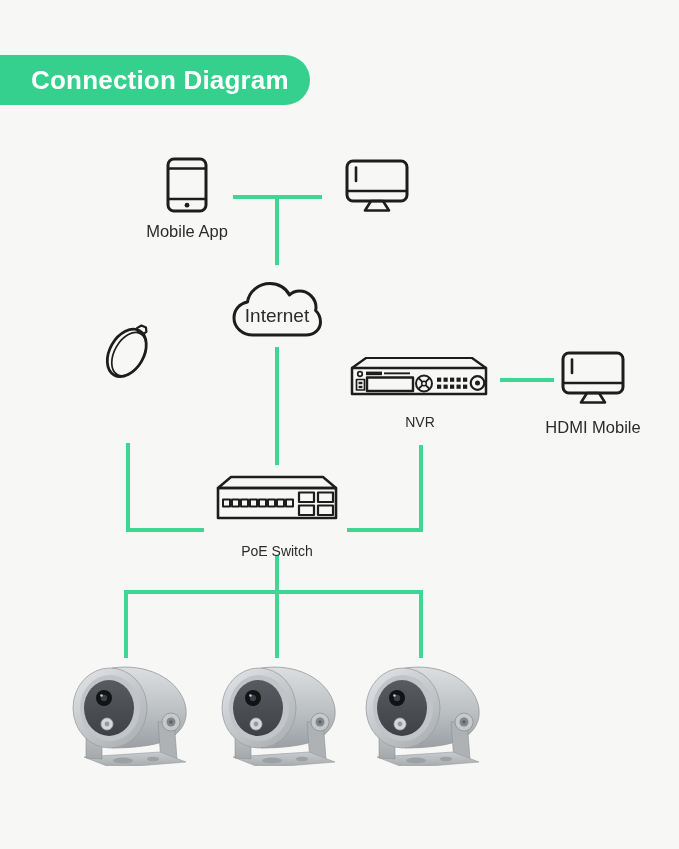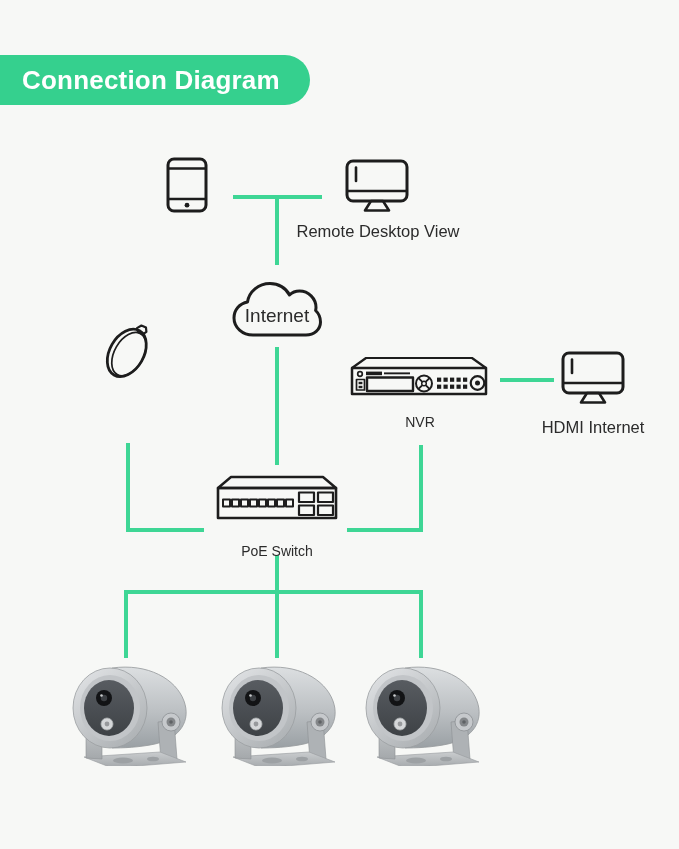--- a/index.html
+++ b/index.html
@@ -11,21 +11,21 @@
   }
   html,body{margin:0;padding:0;}
   body{background:#e9eae8;font-family:"Liberation Sans",sans-serif;}
   .stage{
     position:relative;width:679px;height:849px;background:var(--background);
     overflow:hidden;margin:0;
   }
   .banner{
     position:absolute;left:0;top:55px;width:310px;height:50px;
     background:var(--banner);border-radius:0 25px 25px 0;
-    display:flex;align-items:center;padding-left:22px;box-sizing:border-box;
+    display:flex;align-items:center;padding-left:31px;box-sizing:border-box;
   }
   .banner-title{
     color:#ffffff;font-size:26px;font-weight:bold;letter-spacing:.2px;
     font-family:"Liberation Sans",sans-serif;
   }
   .lbl{
     position:absolute;color:var(--label);font-size:16.5px;text-align:center;
     line-height:20px;white-space:nowrap;
   }
   .lbl.two-line{white-space:normal;line-height:25px;}
@@ -55,28 +55,28 @@
   <div class="cline" style="left:124px;top:590px;width:299px;height:4px;"></div>
   <div class="cline" style="left:124px;top:590px;width:4px;height:68px;"></div>
   <div class="cline" style="left:419px;top:590px;width:4px;height:68px;"></div>
 
   <svg class="icon" style="left:166px;top:157px;" width="42" height="56" viewBox="0 0 42 56">
     <rect class="stroke" x="2" y="2" width="38" height="52" rx="6" stroke-width="3"></rect>
     <line class="stroke" x1="2.5" y1="11.5" x2="39.5" y2="11.5" stroke-width="2.4"></line>
     <line class="stroke" x1="2.5" y1="42" x2="39.5" y2="42" stroke-width="2.4"></line>
     <circle class="fillk" cx="21" cy="48.2" r="2.4"></circle>
   </svg>
+  <div class="lbl" style="left:127px;top:221px;width:120px;">Mobile App</div>
 
   <svg class="icon" style="left:345px;top:159px;" width="64" height="54" viewBox="0 0 64 54">
     <rect class="stroke" x="2" y="2" width="60" height="40" rx="6" stroke-width="3"></rect>
     <line class="stroke" x1="2.5" y1="32" x2="61.5" y2="32" stroke-width="2.4"></line>
     <line class="stroke" x1="11" y1="8.5" x2="11" y2="22" stroke-width="2.6"></line>
     <path class="stroke" d="M26 42 L38 42 L44 51.5 L20 51.5 Z" stroke-width="2.6"></path>
   </svg>
-  <div class="lbl" style="left:292px;top:221px;width:172px;">Remote Desktop View</div>
 
   <svg class="icon" style="left:230px;top:276px;" width="94" height="70" viewBox="0 0 94 70">
     <path class="stroke" stroke-width="3" d="M23,59
       C 12.5,59 4,51.5 4,42
       C 4,34 9.5,27.5 17.5,26
       C 19,15.5 28.5,7.5 40,7.5
       C 48.5,7.5 56,12 59.5,19
       C 62,16.5 65.5,15 69.5,15
       C 78.5,15 86,22.5 86,31.5
       C 86,32.5 85.8,33.5 85.6,34.5
@@ -125,21 +125,21 @@
     <circle class="fillk" cx="129.5" cy="28" r="2.5"></circle>
   </svg>
   <div class="lbl" style="left:380px;top:412px;width:80px;font-size:14px;">NVR</div>
 
   <svg class="icon" style="left:561px;top:351px;" width="64" height="54" viewBox="0 0 64 54">
     <rect class="stroke" x="2" y="2" width="60" height="40" rx="6" stroke-width="3"></rect>
     <line class="stroke" x1="2.5" y1="32" x2="61.5" y2="32" stroke-width="2.4"></line>
     <line class="stroke" x1="11" y1="8.5" x2="11" y2="22" stroke-width="2.6"></line>
     <path class="stroke" d="M26 42 L38 42 L44 51.5 L20 51.5 Z" stroke-width="2.6"></path>
   </svg>
-  <div class="lbl" style="left:523px;top:417px;width:140px;">HDMI Internet</div>
+  <div class="lbl" style="left:523px;top:417px;width:140px;">HDMI Mobile</div>
 
   <svg class="icon" style="left:216px;top:474px;" width="122" height="46" viewBox="0 0 122 46">
     <polygon class="stroke" stroke-width="2.4" points="2,14 15,3 107,3 120,14"></polygon>
     <rect class="stroke" x="2" y="14" width="118" height="30" stroke-width="2.6"></rect>
     <g>
       <rect class="stroke" x="7" y="25.5" width="7" height="7" stroke-width="2"></rect>
       <rect class="stroke" x="16" y="25.5" width="7" height="7" stroke-width="2"></rect>
       <rect class="stroke" x="25" y="25.5" width="7" height="7" stroke-width="2"></rect>
       <rect class="stroke" x="34" y="25.5" width="7" height="7" stroke-width="2"></rect>
       <rect class="stroke" x="43" y="25.5" width="7" height="7" stroke-width="2"></rect>

